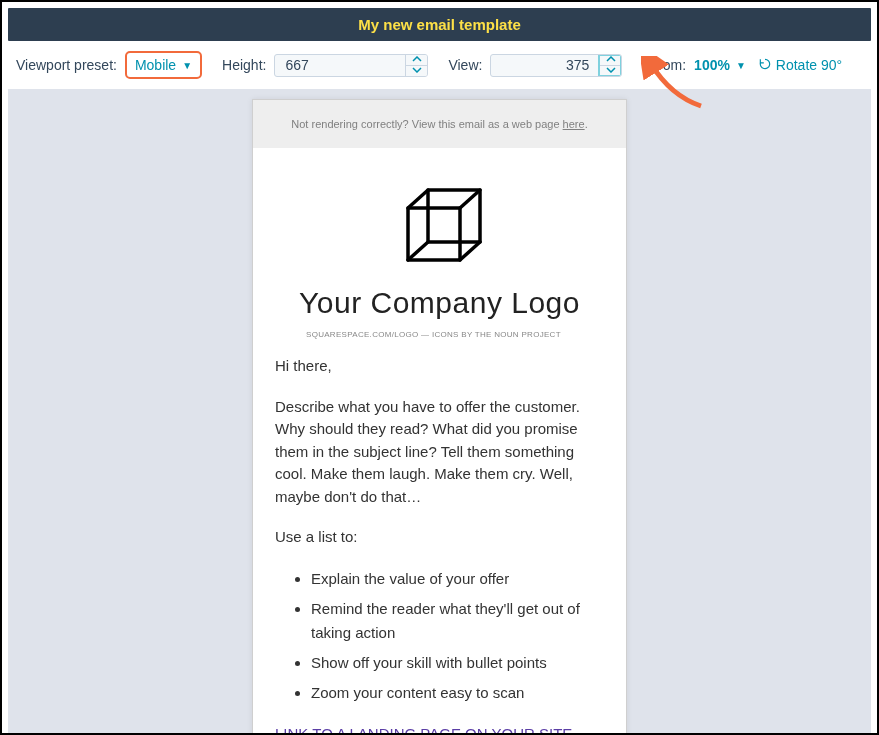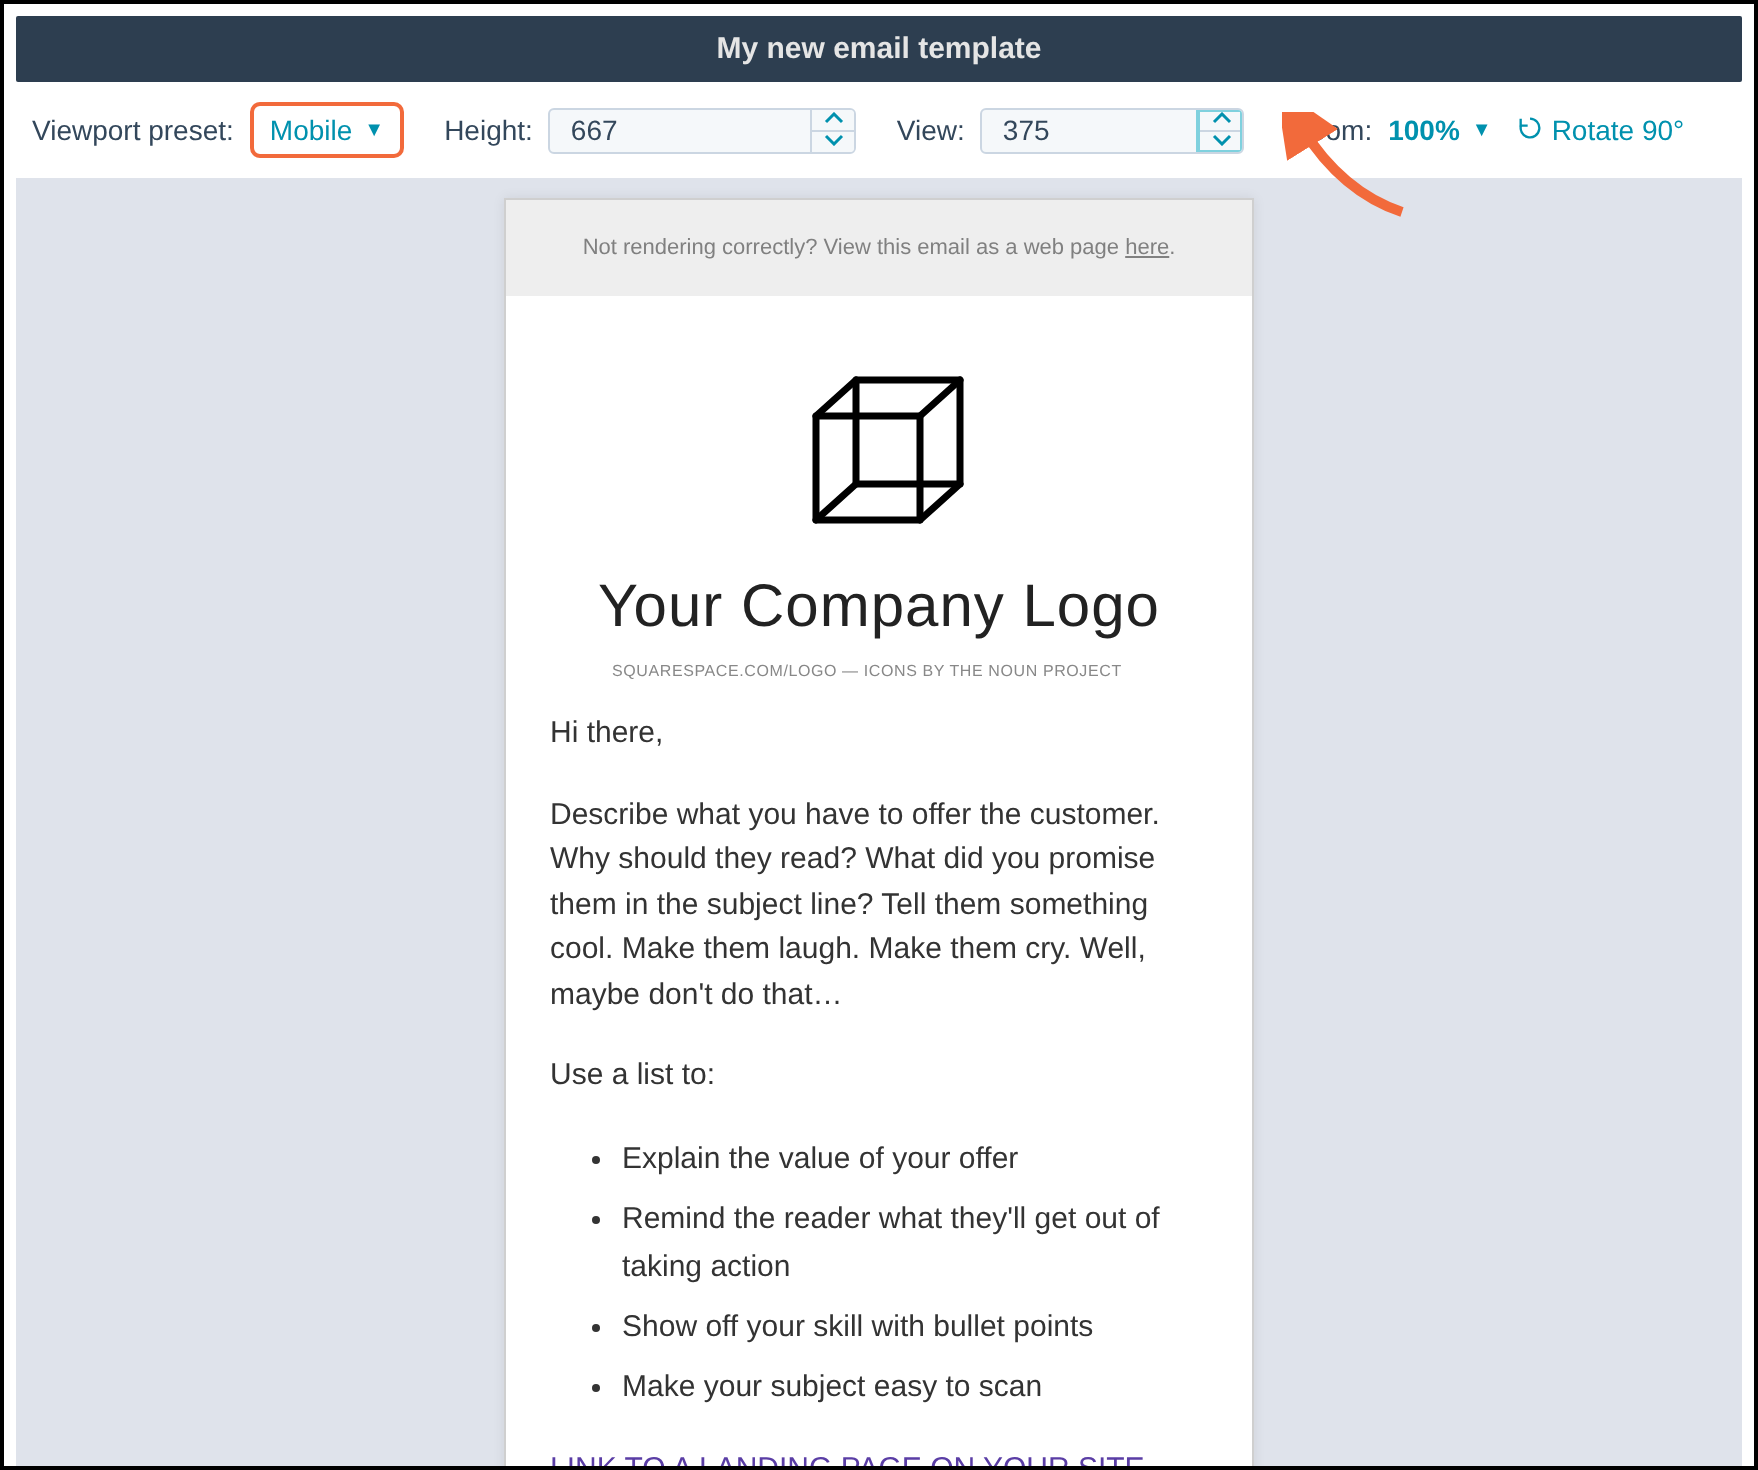--- a/index.html
+++ b/index.html
@@ -14,21 +14,21 @@
       height: 735px;
       border: 2px solid #000;
       position: relative;
       overflow: hidden;
     }
     .outer {
       margin: 6px;
     }
     .titlebar {
       background: #2d3e50;
-      color: #e5e5e5;
+      color: #fde047;
       font-size: 15px;
       font-weight: 600;
       padding: 8px 0;
       text-align: center;
       border-radius: 1px;
     }
     .toolbar {
       background: #fff;
       padding: 10px 8px 10px 8px;
       display: flex;
@@ -66,21 +66,21 @@
     }
     .num-field input {
       border: none;
       background: transparent;
       padding: 0 10px;
       font-size: 14px;
       color: #33475b;
       outline: none;
     }
     .height-field input { width: 130px; }
-    .width-field input { width: 108px; }
+    .width-field input { width: 108px; text-align: right; }
     .spinner {
       display: flex;
       flex-direction: column;
       border-left: 1px solid #cbd6e2;
       width: 22px;
     }
     .spinner button {
       flex: 1;
       border: none;
       background: #f5f8fa;
@@ -289,21 +289,21 @@
           <div class="logo-text">Your Company Logo</div>
         </div>
         <div class="logo-sub">SQUARESPACE.COM/LOGO — ICONS BY THE NOUN PROJECT</div>
         <p>Hi there,</p>
         <p>Describe what you have to offer the customer. Why should they read? What did you promise them in the subject line? Tell them something cool. Make them laugh. Make them cry. Well, maybe don't do that…</p>
         <p>Use a list to:</p>
         <ul>
           <li>Explain the value of your offer</li>
           <li>Remind the reader what they'll get out of taking action</li>
           <li>Show off your skill with bullet points</li>
-          <li>Make your subject easy to scan</li>
+          <li>Zoom your content easy to scan</li>
         </ul>
         <p>
           <a class="link-cta">LINK TO A LANDING PAGE ON YOUR SITE</a><br>
           
         </p>
       </div>
     </div>
   </div>
 </div>
 

